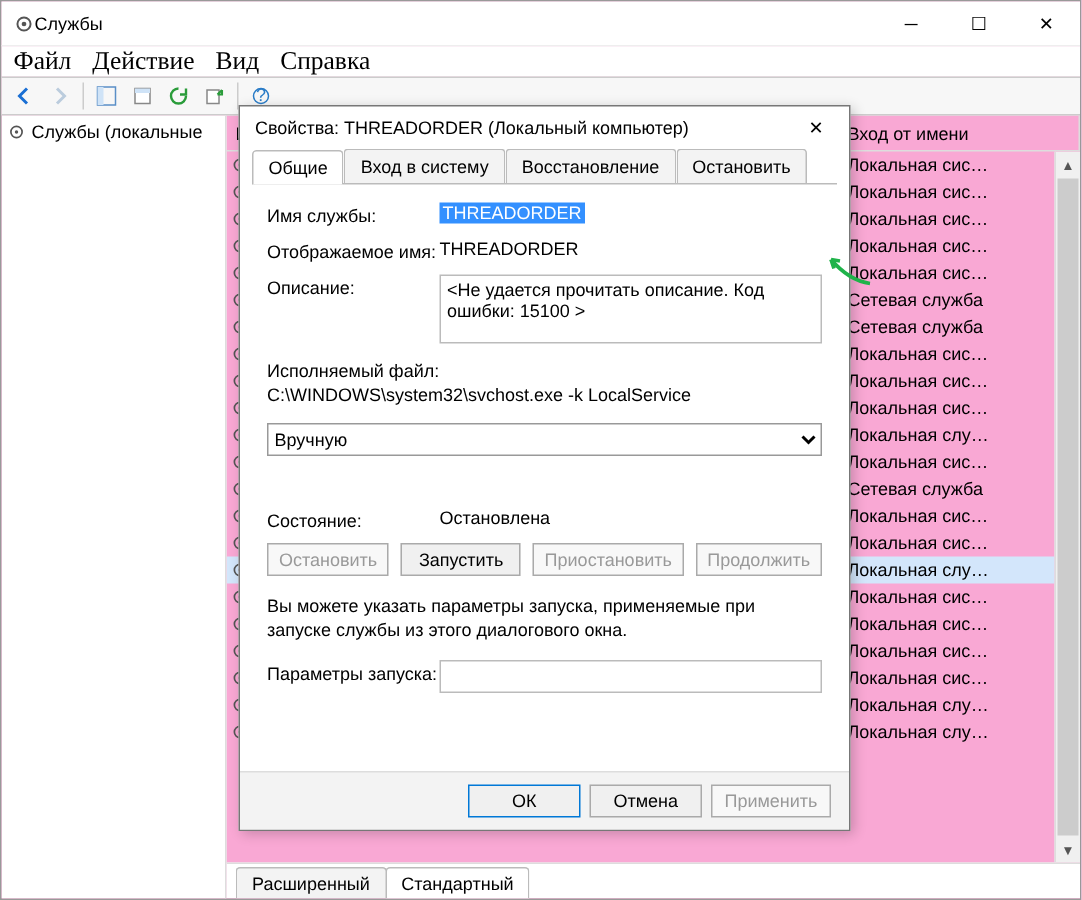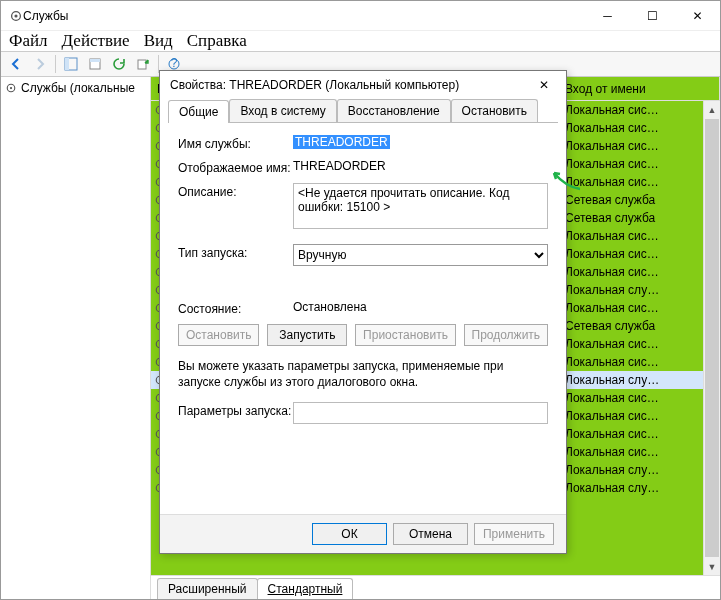--- a/index.html
+++ b/index.html
@@ -1,19 +1,19 @@
 <!DOCTYPE html>
 <html><head>
 <meta charset="utf-8">
 <style>
 * { box-sizing: border-box; margin: 0; padding: 0; font-family: 'Segoe UI', Tahoma, sans-serif; font-size: 12px; }
 body { background: #fff; width: 721px; height: 600px; position: relative; overflow: hidden; }
 
 
-.window { border: 1px solid #999; width: 721px; height: 600px; display: flex; flex-direction: column; background: #84cc16; }
+.window { border: 1px solid #999; width: 721px; height: 600px; display: flex; flex-direction: column; background: #f9a8d4; }
 .titlebar { height: 30px; display: flex; align-items: center; padding-left: 8px; background: #fff; border-bottom: 1px solid #eee; }
 .titlebar .title { flex: 1; font-size: 12px; color: #000; }
 .titlebar .winbtns { display: flex; }
 .titlebar .winbtn { width: 45px; height: 30px; display: flex; align-items: center; justify-content: center; color: #000; }
 .gear { display: inline-block; width: 14px; height: 14px; }
 
 .menubar { height: 20px; display: flex; align-items: center; gap: 14px; padding: 0 8px; background: #fff; color: #000; }
 .menubar span { font-size: 17px; font-family: Liberation Serif, serif; }
 
 .toolbar { height: 26px; display: flex; align-items: center; gap: 2px; padding: 0 4px; border-top: 1px solid #ccc; border-bottom: 1px solid #ccc; background: #f7f7f7; }
@@ -32,21 +32,21 @@
 .row .cell { padding: 0 6px; font-size: 12px; white-space: nowrap; overflow: hidden; text-overflow: ellipsis; }
 .row .gearcell { width: 18px; display: flex; align-items: center; justify-content: center; }
 .col-name { width: 126px; overflow: hidden; }
 .col-desc { width: 128px; overflow: hidden; }
 .col-status { width: 154px; overflow: hidden; }
 .col-logon { width: 120px; overflow: hidden; }
 .selected { background: #d3e6fb; }
 
 .tabs { height: 24px; display: flex; align-items: flex-end; padding-left: 6px; border-top: 1px solid #ddd; background: #fff; }
 .tab { padding: 3px 10px; border: 1px solid #bbb; border-bottom: none; border-top-left-radius: 3px; border-top-right-radius: 3px; margin-right: -1px; background: #f3f3f3; font-size: 12px; position: relative; }
-.tab.active { background: #fff; border-bottom: 1px solid #fff; top: 1px; text-decoration: underline; }
+.tab.active { background: #fff; border-bottom: 1px solid #fff; top: 1px; }
 
 
 .dialog { position: absolute; left: 159px; top: 70px; width: 408px; height: 484px; background: #fff; border: 1px solid #777; box-shadow: 2px 2px 8px rgba(0,0,0,0.2); display: flex; flex-direction: column; z-index: 10; }
 .dlg-title { height: 28px; display: flex; align-items: center; padding: 0 10px; font-size: 12px; }
 .dlg-title .t { flex: 1; }
 .dlg-close { width: 24px; height: 24px; display: flex; align-items: center; justify-content: center; cursor: pointer; }
 .dlg-tabs { display: flex; padding-left: 8px; }
 .dlg-tab { padding: 4px 10px; border: 1px solid #bbb; border-bottom: none; border-top-left-radius: 3px; border-top-right-radius: 3px; margin-right: 0px; background: #f3f3f3; font-size: 12px; }
 .dlg-tab.active { background: #fff; position: relative; top: 1px; }
 .dlg-body { flex: 1; border-top: 1px solid #bbb; margin: 0 8px 8px 8px; padding: 12px 10px; display: flex; flex-direction: column; gap: 8px; font-size: 12px; background: #fff; }
@@ -460,22 +460,25 @@
         </svg>
     </div>
     <div class="frow">
       <div class="flabel">Отображаемое имя:</div>
       <div class="fval">THREADORDER</div>
     </div>
     <div class="frow">
       <div class="flabel">Описание:</div>
       <div class="fval"><textarea class="desc" readonly="" style="">&lt;Не удается прочитать описание. Код ошибки: 15100 &gt;</textarea></div>
     </div>
+    <div>
+      <div>Исполняемый файл:</div>
+      <div style="margin-top:2px">C:\WINDOWS\system32\svchost.exe -k LocalService</div>
+    </div>
     <div class="frow" style="margin-top:4px">
-      <div class="flabel">Тип запуска:</div>
       <div class="fval"><select class="startup"><option>Вручную</option></select></div>
     </div>
     <div style="height:18px"></div>
     <div class="frow">
       <div class="flabel">Состояние:</div>
       <div class="fval">Остановлена</div>
     </div>
     <div class="btnrow">
       <div class="btn disabled">Остановить</div>
       <div class="btn">Запустить</div>

